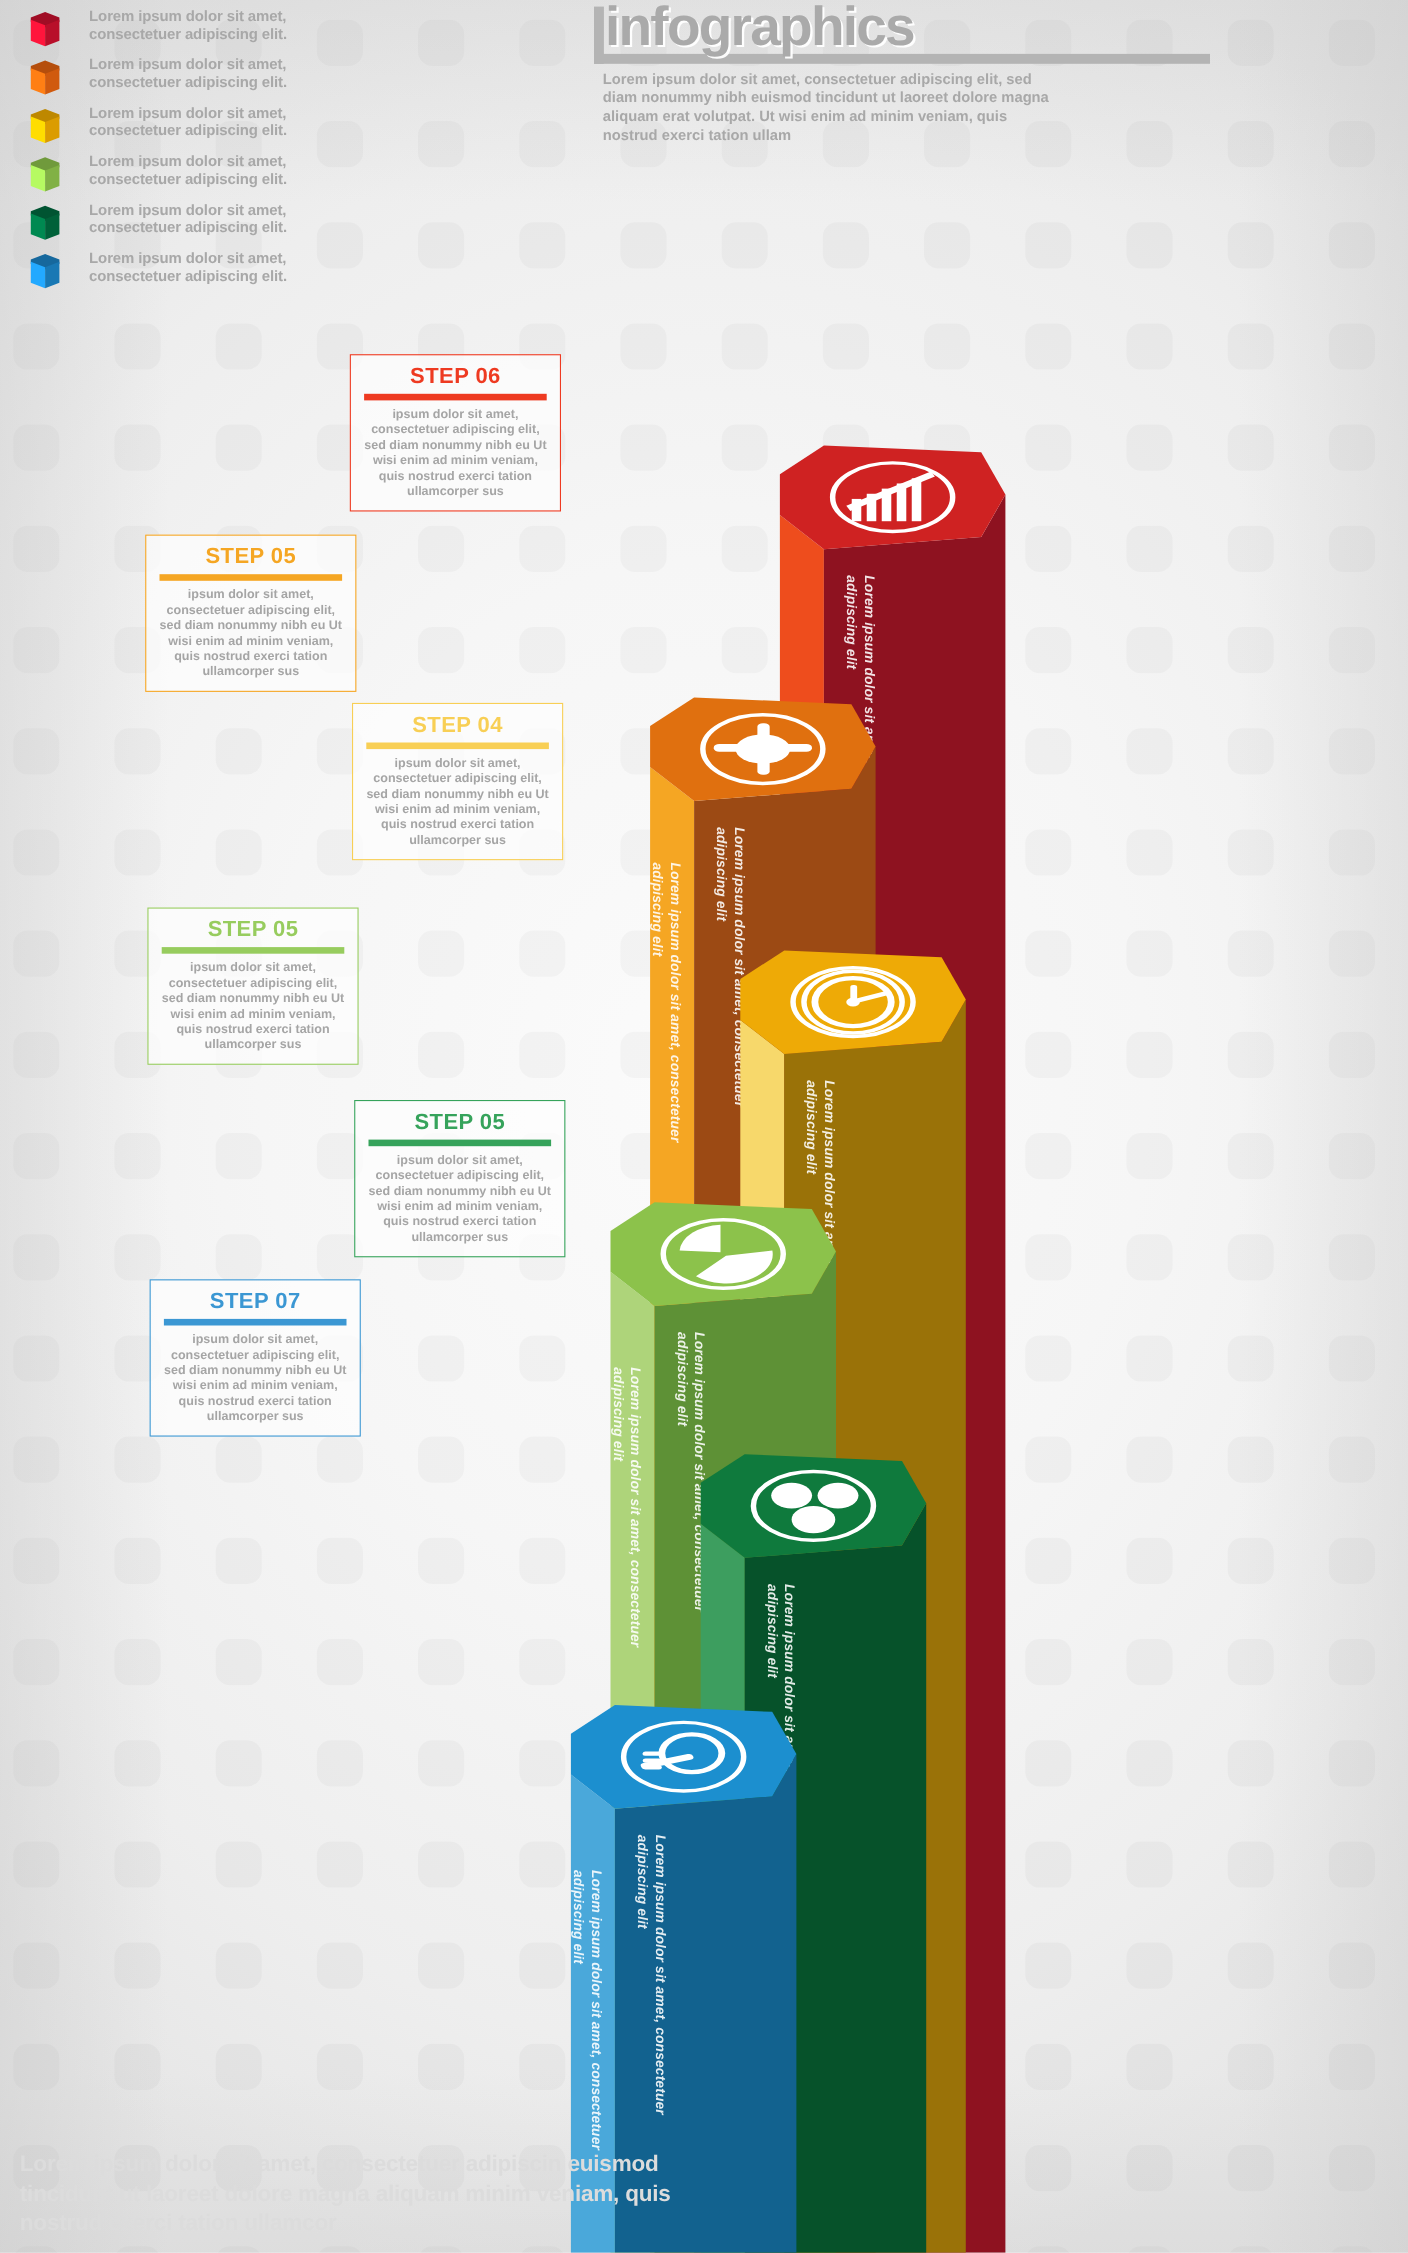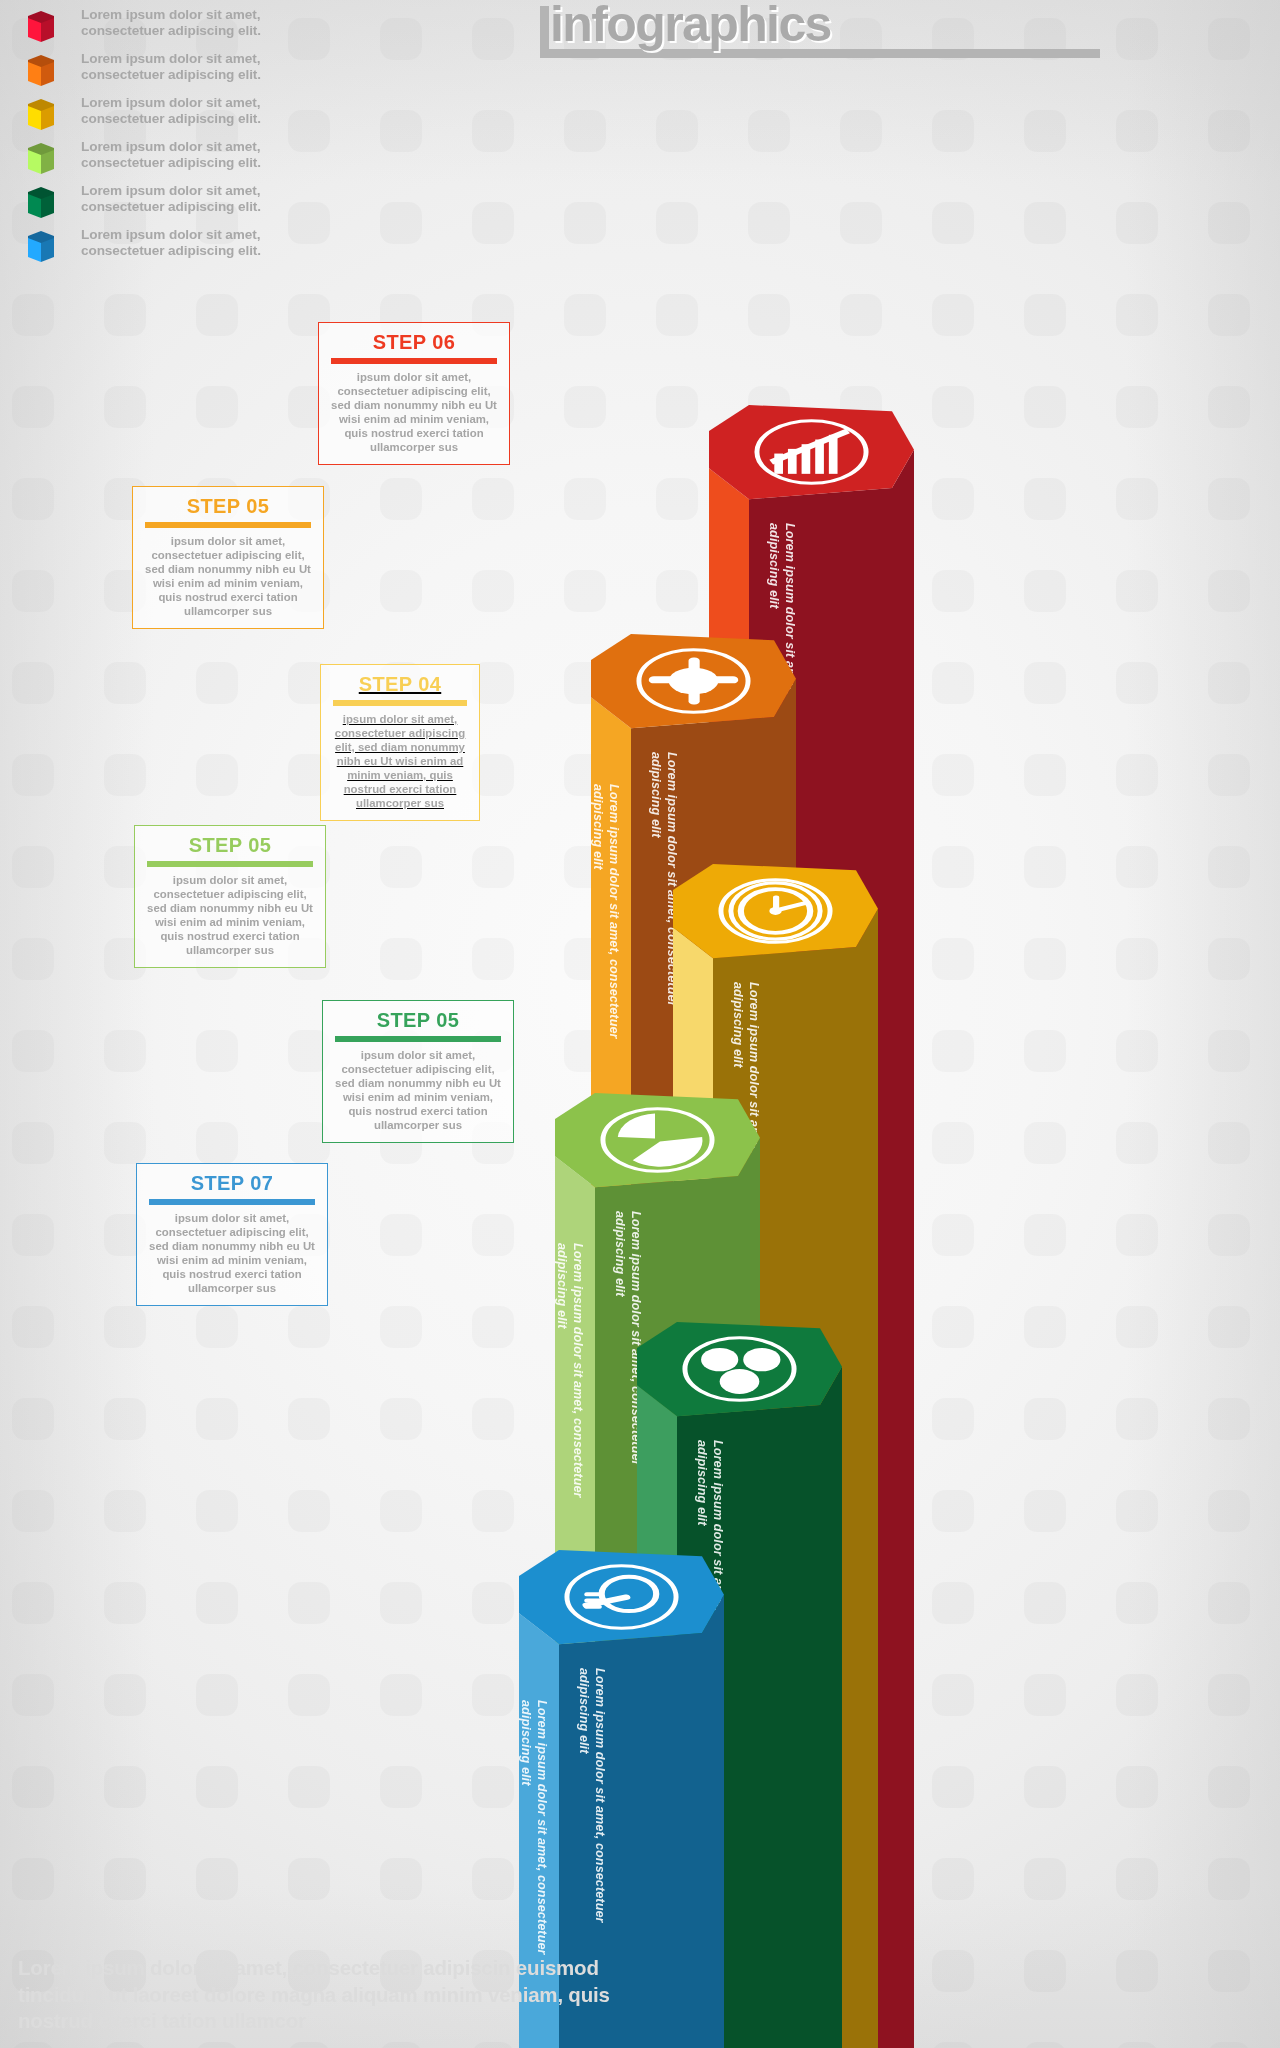--- a/index.html
+++ b/index.html
@@ -472,20 +472,21 @@
     </svg>
     <div class="legend-text">Lorem ipsum dolor sit amet, consectetuer adipiscing elit.</div>
   </div>
 </div>
 
 <div id="header">
   <div id="title-wrap">
     <div id="title-bracket"></div>
     <div id="title-text">infographics</div>
   </div>
+  <div id="header-para">Lorem ipsum dolor sit amet, consectetuer adipiscing elit, sed diam nonummy nibh euismod tincidunt ut laoreet dolore magna aliquam erat volutpat. Ut wisi enim ad minim veniam, quis nostrud exerci tation ullam</div>
 </div>
 
 <div id="columns">
     <div class="col" style="left: 0px; top: 0px; width: 1280px; height: 2048px;">
       <svg width="1280" height="2048" viewBox="0 0 1280 2048">
         <polygon points="709,468.24 749,499.24 749,2048 709,2048" fill="#ee4d1d"></polygon>
         <polygon points="749,499.24 892,488.08 914,449.64 914,2048 749,2048" fill="#8e1220"></polygon>
         <polygon points="914,449.64 914,449.64 914,2048 914,2048" fill="#7d0d1b"></polygon>
         <polygon points="709,431.04 749,405 892,411.2 914,449.64 892,488.08 749,499.24 709,468.24" fill="#cf2222"></polygon>
         <g transform="translate(749.5,413) scale(1.24,0.78) ">
@@ -616,21 +617,21 @@
     <div class="step-box" style="left: 318px; top: 322px; width: 192px; border-color: rgb(238, 58, 33);">
       <div class="step-title" style="color: rgb(238, 58, 33);">STEP 06</div>
       <div class="step-rule" style="background: rgb(238, 58, 33);"></div>
       <div class="step-body">ipsum dolor sit amet, consectetuer adipiscing elit, sed diam nonummy nibh eu Ut wisi enim ad minim veniam, quis nostrud exerci tation ullamcorper sus</div>
     </div>
     <div class="step-box" style="left: 132px; top: 486px; width: 192px; border-color: rgb(245, 166, 35);">
       <div class="step-title" style="color: rgb(245, 166, 35);">STEP 05</div>
       <div class="step-rule" style="background: rgb(245, 166, 35);"></div>
       <div class="step-body">ipsum dolor sit amet, consectetuer adipiscing elit, sed diam nonummy nibh eu Ut wisi enim ad minim veniam, quis nostrud exerci tation ullamcorper sus</div>
     </div>
-    <div class="step-box" style="left: 320px; top: 664px; width: 160px; border-color: rgb(248, 207, 85); text-decoration: underline;">
+    <div class="step-box" style="left: 320px; top: 639px; width: 192px; border-color: rgb(248, 207, 85);">
       <div class="step-title" style="color: rgb(248, 207, 85);">STEP 04</div>
       <div class="step-rule" style="background: rgb(248, 207, 85);"></div>
       <div class="step-body">ipsum dolor sit amet, consectetuer adipiscing elit, sed diam nonummy nibh eu Ut wisi enim ad minim veniam, quis nostrud exerci tation ullamcorper sus</div>
     </div>
     <div class="step-box" style="left: 134px; top: 825px; width: 192px; border-color: rgb(151, 204, 94);">
       <div class="step-title" style="color: rgb(151, 204, 94);">STEP 05</div>
       <div class="step-rule" style="background: rgb(151, 204, 94);"></div>
       <div class="step-body">ipsum dolor sit amet, consectetuer adipiscing elit, sed diam nonummy nibh eu Ut wisi enim ad minim veniam, quis nostrud exerci tation ullamcorper sus</div>
     </div>
     <div class="step-box" style="left: 322px; top: 1000px; width: 192px; border-color: rgb(54, 163, 91);">

